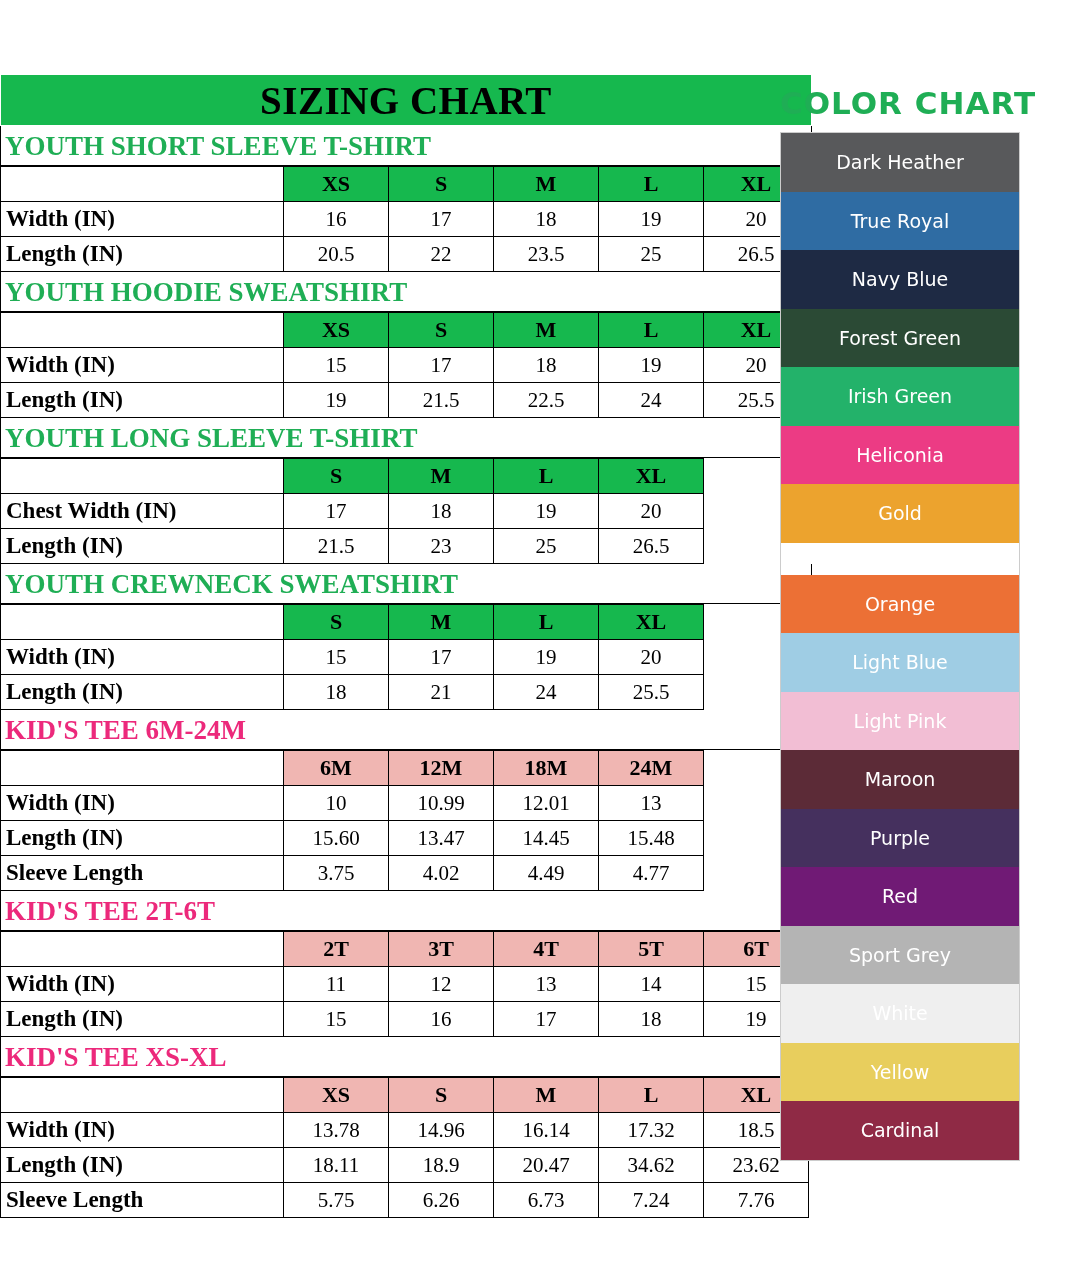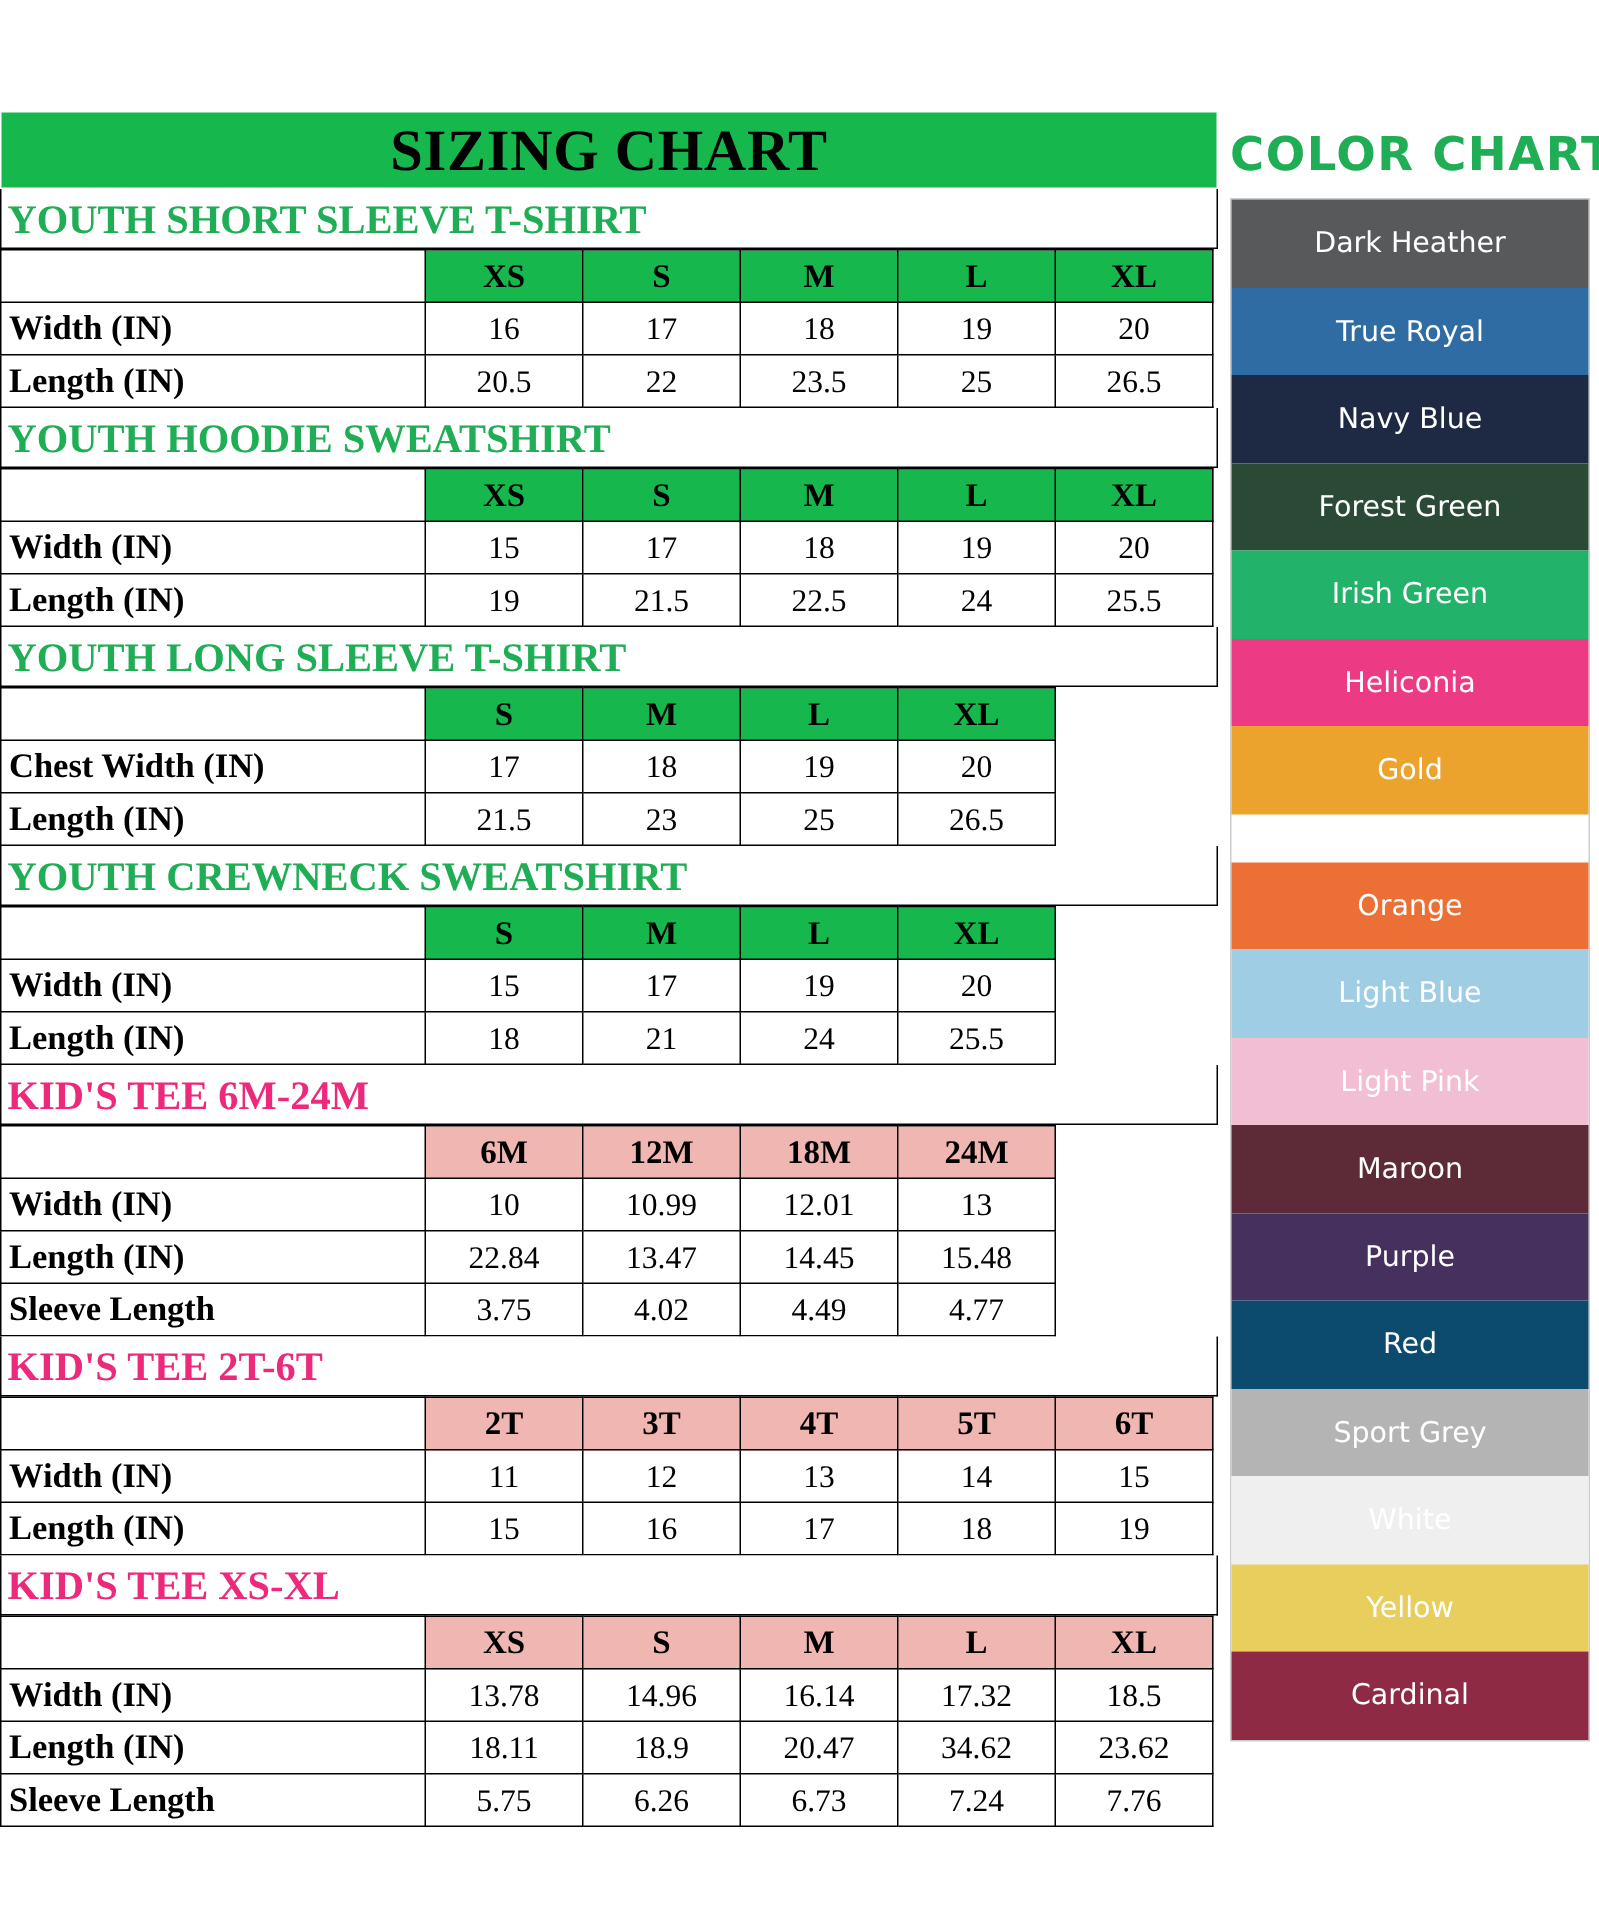--- a/index.html
+++ b/index.html
@@ -79,21 +79,21 @@
   table.size td.rowlabel {
     text-align: left;
     font-weight: bold;
     font-size: 23px;
     padding-left: 5px;
   }
 
   
   .color-col {
     position: absolute;
-    left: 820px;
+    left: 780px;
     top: 74px;
     width: 240px;
   }
   .color-title {
     font-family: "DejaVu Sans", sans-serif;
     font-weight: bold;
     font-size: 31px;
     color: #1fae55;
     letter-spacing: 1px;
     text-align: center;
@@ -291,21 +291,21 @@
           <tbody>
             <tr>
               <td class="rowlabel">Width (IN)</td>
               <td>10</td>
               <td>10.99</td>
               <td>12.01</td>
               <td>13</td>
             </tr>
             <tr>
               <td class="rowlabel">Length (IN)</td>
-              <td>22.84</td>
+              <td>15.60</td>
               <td>13.47</td>
               <td>14.45</td>
               <td>15.48</td>
             </tr>
             <tr>
               <td class="rowlabel">Sleeve Length</td>
               <td>3.75</td>
               <td>4.02</td>
               <td>4.49</td>
               <td>4.77</td>
@@ -409,21 +409,21 @@
         <div class="swatch" style="background: rgb(30, 42, 68); color: rgb(255, 255, 255);">Navy Blue</div>
         <div class="swatch" style="background: rgb(43, 74, 53); color: rgb(255, 255, 255);">Forest Green</div>
         <div class="swatch" style="background: rgb(35, 178, 106); color: rgb(255, 255, 255);">Irish Green</div>
         <div class="swatch" style="background: rgb(236, 59, 132); color: rgb(255, 255, 255);">Heliconia</div>
         <div class="swatch" style="background: rgb(236, 163, 46); color: rgb(255, 255, 255);">Gold</div>
         <div class="swatch" style="background: rgb(236, 112, 53); color: rgb(255, 255, 255); margin-top: 32px;">Orange</div>
         <div class="swatch" style="background: rgb(159, 205, 228); color: rgb(255, 255, 255);">Light Blue</div>
         <div class="swatch" style="background: rgb(242, 190, 212); color: rgb(255, 255, 255);">Light Pink</div>
         <div class="swatch" style="background: rgb(92, 43, 55); color: rgb(255, 255, 255);">Maroon</div>
         <div class="swatch" style="background: rgb(69, 48, 94); color: rgb(255, 255, 255);">Purple</div>
-        <div class="swatch" style="background: #0c4a6e; color: rgb(255, 255, 255);">Red</div>
+        <div class="swatch" style="background: #701a75; color: rgb(255, 255, 255);">Red</div>
         <div class="swatch" style="background: rgb(180, 180, 180); color: rgb(255, 255, 255);">Sport Grey</div>
         <div class="swatch" style="background: rgb(239, 239, 239); color: rgb(255, 255, 255);">White</div>
         <div class="swatch" style="background: rgb(232, 206, 93); color: rgb(255, 255, 255);">Yellow</div>
         <div class="swatch" style="background: rgb(143, 42, 69); color: rgb(255, 255, 255);">Cardinal</div>
       </div>
   </div>
 
 </div>
 
 </body></html>

